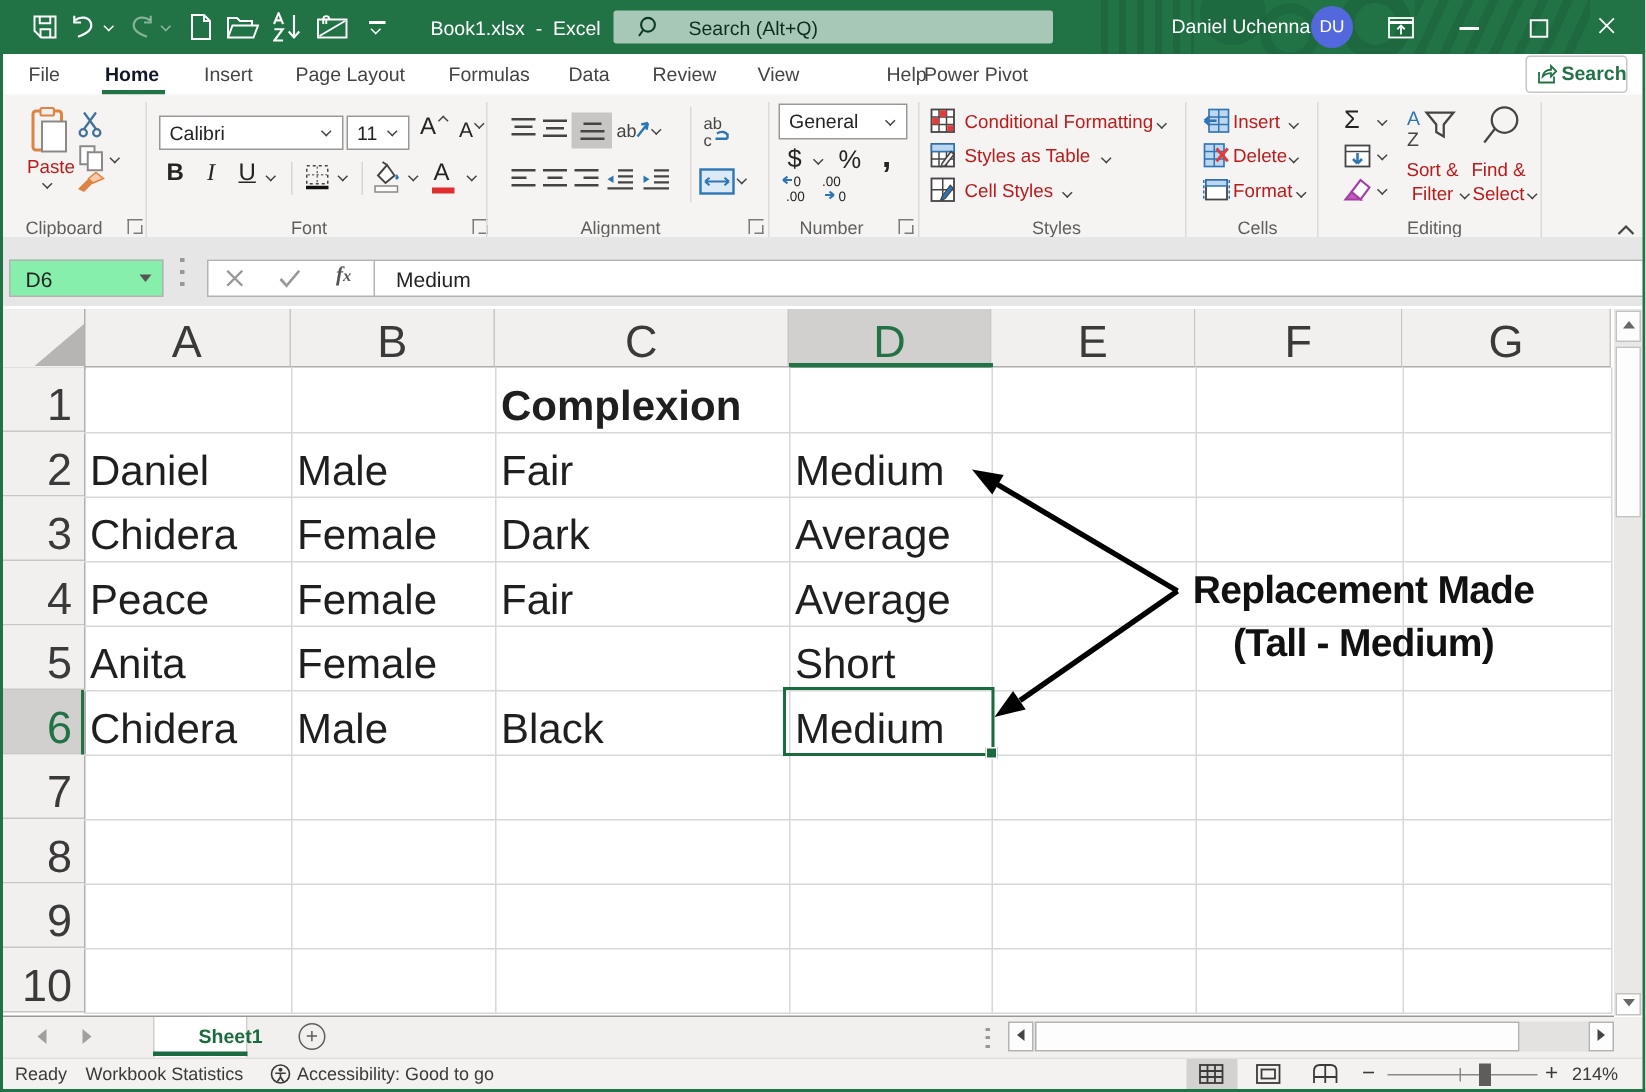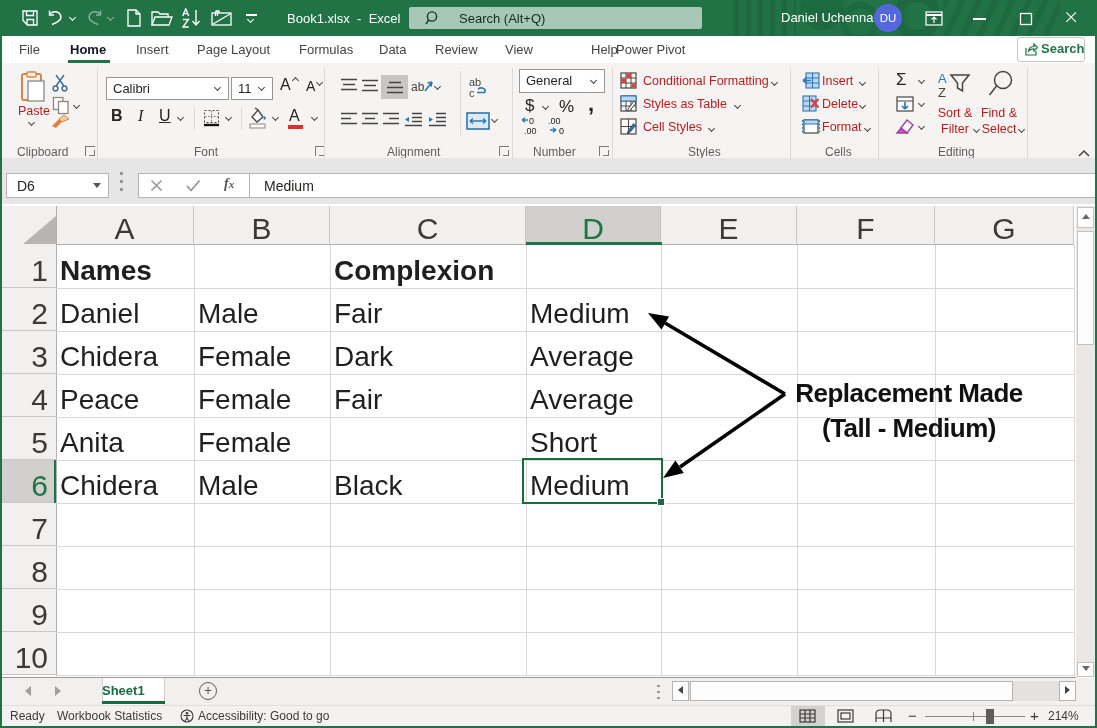--- a/index.html
+++ b/index.html
@@ -343,21 +343,21 @@
     <div class="btxt" style="left:974px;top:43px;width:46px;text-align:center;">Find &amp;</div>
     <div class="btxt" style="left:974px;top:59px;width:46px;text-align:center;">Select</div>
     <div class="cv" style="left:1017px;top:64px;"></div>
     <div class="glabel" style="left:936px;top:82px;">Editing</div>
     <div class="sep" style="left:1025px;"></div>
     <svg class="abs" style="left:1076px;top:86px;" width="12" height="8" viewBox="0 0 12 8" fill="none" stroke="#444" stroke-width="1.5">
       <path d="M1 7 L6 2 L11 7"></path>
     </svg>
   </div>
   <div id="fbar">
-    <div class="abs" style="left:4px;top:15px;width:101px;height:23px;background:#ffffff;border:1px solid #b5b3b1;">
+    <div class="abs" style="left:4px;top:15px;width:101px;height:23px;background:#86efac;border:1px solid #b5b3b1;">
       <div class="abs" style="left:10px;top:4px;font-size:14px;color:#252423;">D6</div>
       <div class="abs" style="left:86px;top:9px;width:0;height:0;border-left:4.5px solid transparent;border-right:4.5px solid transparent;border-top:5px solid #555;"></div>
     </div>
     <div class="abs" style="left:118px;top:14px;width:3px;height:24px;background:repeating-linear-gradient(#9a9896 0 3px,transparent 3px 8px);width:3px;"></div>
     <div class="abs" style="left:136px;top:15px;width:110px;height:23px;background:#fff;border:1px solid #b5b3b1;">
       <svg class="abs" style="left:11px;top:5px;" width="13" height="13" viewBox="0 0 13 13" stroke="#9a9896" stroke-width="1.6">
           <path d="M1.5 1.5 L11.5 11.5 M11.5 1.5 L1.5 11.5"></path>
         </svg>
       <svg class="abs" style="left:47px;top:5px;" width="15" height="13" viewBox="0 0 15 13" fill="none" stroke="#9a9896" stroke-width="1.8">
           <path d="M1 7 L5 11.5 L13.5 1.5"></path>
@@ -402,21 +402,20 @@
     <div class="hline" style="left:54px;top:127px;width:1018px;"></div>
     <div class="hline" style="left:54px;top:170px;width:1018px;"></div>
     <div class="hline" style="left:54px;top:213px;width:1018px;"></div>
     <div class="hline" style="left:54px;top:256px;width:1018px;"></div>
     <div class="hline" style="left:54px;top:299px;width:1018px;"></div>
     <div class="hline" style="left:54px;top:342px;width:1018px;"></div>
     <div class="hline" style="left:54px;top:385px;width:1018px;"></div>
     <div class="hline" style="left:54px;top:428px;width:1018px;"></div>
     <div class="hline" style="left:54px;top:471px;width:1018px;"></div>
     <div class="abs" style="left:0;top:473px;width:1074px;height:1px;background:#9a9896;"></div>
-    <div class="celltxt" style="left:58px;top:45px;line-height:43px;font-weight:700;">Names</div>
     <div class="celltxt" style="left:332px;top:45px;line-height:43px;font-weight:700;">Complexion</div>
     <div class="celltxt" style="left:58px;top:88px;line-height:43px;">Daniel</div>
     <div class="celltxt" style="left:196px;top:88px;line-height:43px;">Male</div>
     <div class="celltxt" style="left:332px;top:88px;line-height:43px;">Fair</div>
     <div class="celltxt" style="left:528px;top:88px;line-height:43px;">Medium</div>
     <div class="celltxt" style="left:58px;top:131px;line-height:43px;">Chidera</div>
     <div class="celltxt" style="left:196px;top:131px;line-height:43px;">Female</div>
     <div class="celltxt" style="left:332px;top:131px;line-height:43px;">Dark</div>
     <div class="celltxt" style="left:528px;top:131px;line-height:43px;">Average</div>
     <div class="celltxt" style="left:58px;top:174px;line-height:43px;">Peace</div>
@@ -445,21 +444,21 @@
     <div class="abs" style="left:5.5px;top:8px;width:0;height:0;border-left:4px solid transparent;border-right:4px solid transparent;border-bottom:5px solid #6a6866;"></div>
     <div class="abs" style="left:1px;top:25px;width:15px;height:112px;background:#fdfdfd;border:1px solid #c5c3c1;"></div>
     <div class="abs" style="left:1px;top:456px;width:15px;height:13px;background:#fdfdfd;border:1px solid #c5c3c1;"></div>
     <div class="abs" style="left:5.5px;top:460px;width:0;height:0;border-left:4px solid transparent;border-right:4px solid transparent;border-top:5px solid #6a6866;"></div>
   </div>
   <div id="sheetbar">
     <div class="abs" style="left:23px;top:8px;width:0;height:0;border-top:5px solid transparent;border-bottom:5px solid transparent;border-right:6px solid #a19f9d;"></div>
     <div class="abs" style="left:53px;top:8px;width:0;height:0;border-top:5px solid transparent;border-bottom:5px solid transparent;border-left:6px solid #a19f9d;"></div>
     <div class="abs" style="left:100px;top:0;width:63px;height:27px;background:#fff;border-left:1px solid #d0cecc;border-right:1px solid #d0cecc;box-sizing:border-box;"></div>
     <div class="abs" style="left:100px;top:23px;width:63px;height:3px;background:#1a6b3f;"></div>
-    <div class="abs" style="left:100px;top:5px;width:73px;text-align:left;font-size:13px;font-weight:700;color:#1a6b3f;">Sheet1</div>
+    <div class="abs" style="left:100px;top:5px;width:73px;text-align:right;font-size:13px;font-weight:700;color:#1a6b3f;">Sheet1</div>
     <div class="abs" style="left:197px;top:4px;width:16px;height:16px;border:1px solid #605e5c;border-radius:50%;color:#605e5c;font-size:14px;line-height:15px;text-align:center;">+</div>
     <div class="abs" style="left:655px;top:7px;width:3px;height:14px;background:repeating-linear-gradient(#9a9896 0 2px,transparent 2px 6px);"></div>
     <div class="abs" style="left:670px;top:3px;width:388px;height:20px;background:#e3e2e0;"></div>
     <div class="abs" style="left:670px;top:3px;width:17px;height:20px;background:#fdfdfd;border:1px solid #b5b3b1;box-sizing:border-box;"></div>
     <div class="abs" style="left:676px;top:8px;width:0;height:0;border-top:4.5px solid transparent;border-bottom:4.5px solid transparent;border-right:5px solid #444;"></div>
     <div class="abs" style="left:688px;top:3px;width:323px;height:20px;background:#fdfdfd;border:1px solid #b5b3b1;box-sizing:border-box;"></div>
     <div class="abs" style="left:1057px;top:3px;width:17px;height:20px;background:#fdfdfd;border:1px solid #b5b3b1;box-sizing:border-box;"></div>
     <div class="abs" style="left:1063px;top:8px;width:0;height:0;border-top:4.5px solid transparent;border-bottom:4.5px solid transparent;border-left:5px solid #444;"></div>
   </div>
   <div id="statusbar">

